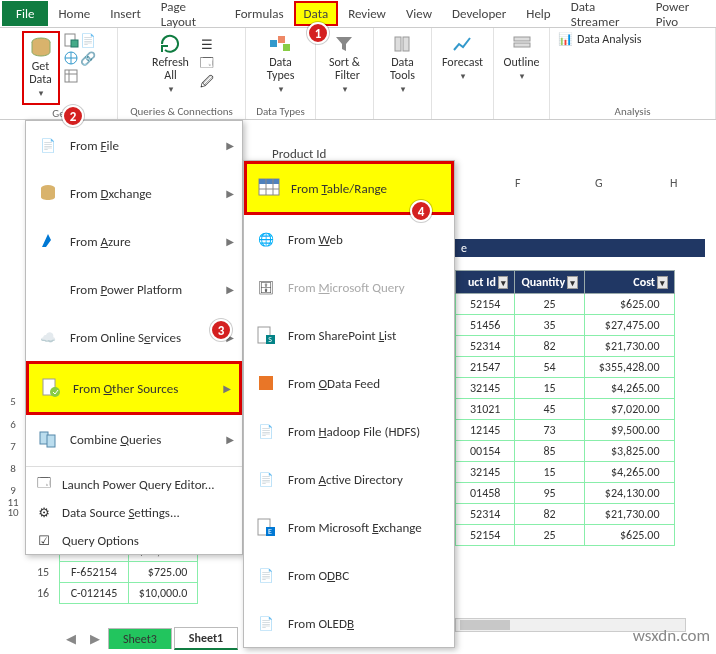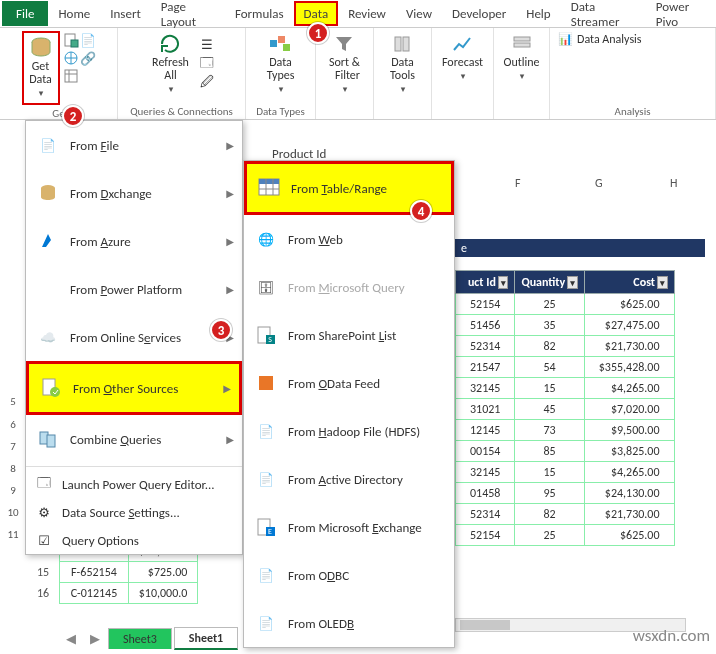--- a/index.html
+++ b/index.html
@@ -232,21 +232,21 @@
   </div>
 </div>
 
 <div>
   <div class="rownum" style="top:395px">5</div>
   <div class="rownum" style="top:418px">6</div>
   <div class="rownum" style="top:440px">7</div>
   <div class="rownum" style="top:462px">8</div>
   <div class="rownum" style="top:484px">9</div>
   <div class="rownum" style="top:506px">10</div>
-  <div class="rownum" style="top:528px">11</div>
+  <div class="rownum" style="top:496px">11</div>
 </div>
 
 <div class="badge" style="left:307px; top:22px;">1</div>
 <div class="badge" style="left:62px; top:105px;">2</div>
 <div class="badge" style="left:210px; top:319px;">3</div>
 <div class="badge" style="left:410px; top:200px;">4</div>
 
 <div class="fxbar">Product Id</div>
 
 <div class="colhdr" style="left:515px">F</div>

